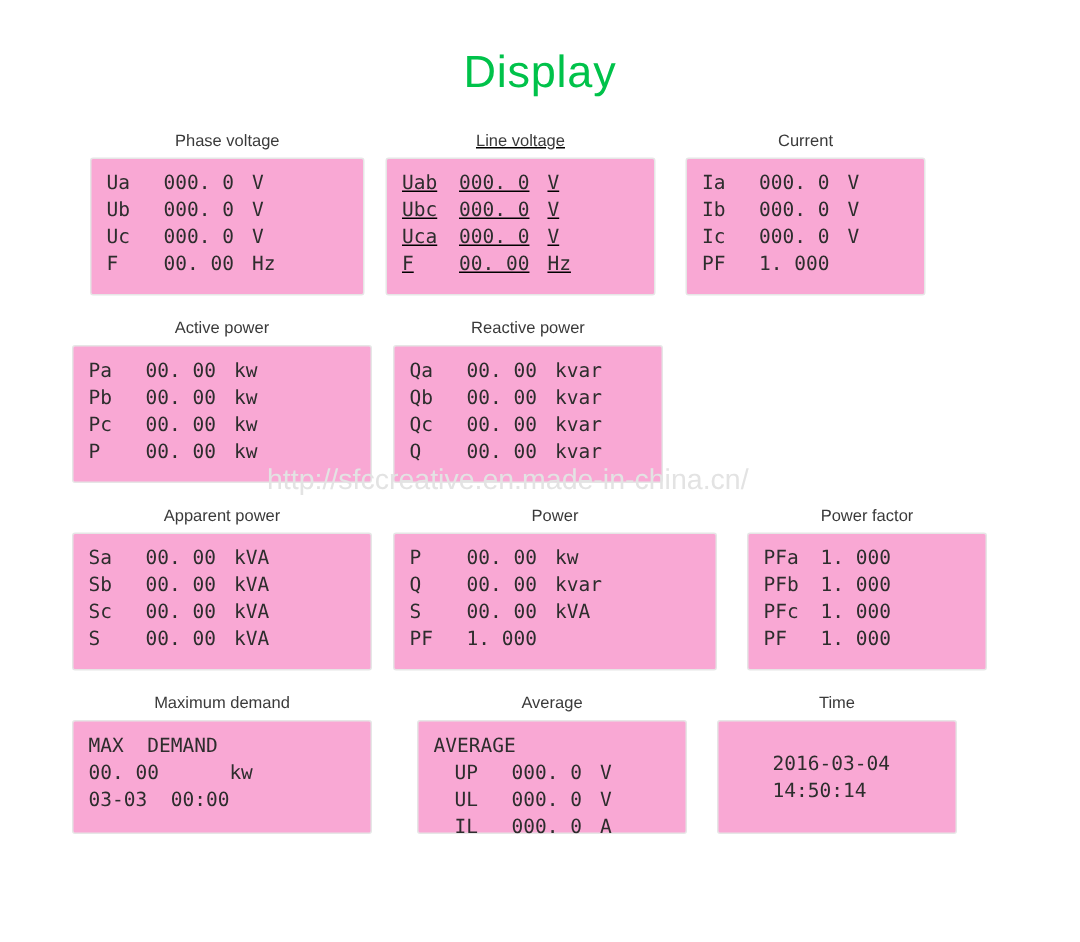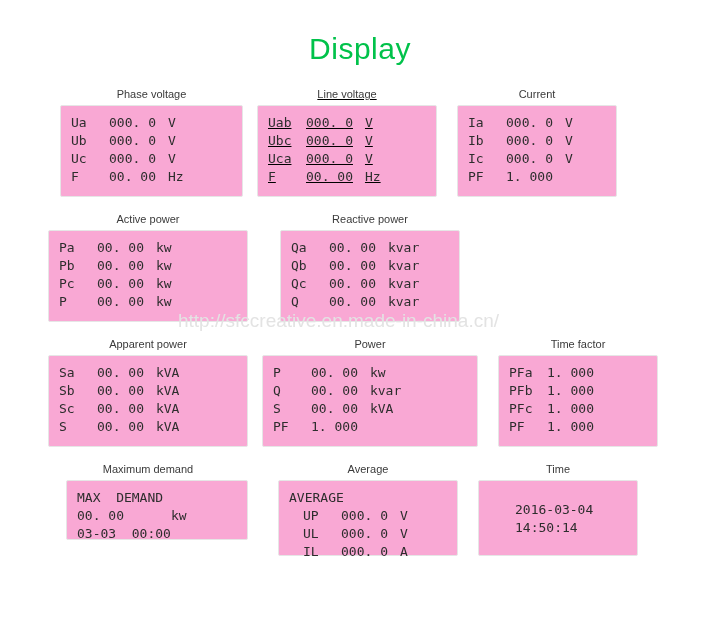--- a/index.html
+++ b/index.html
@@ -211,21 +211,21 @@
           </div>
           <div class="lrow">
             <span class="c-label">P</span>
             <span class="c-val">00. 00</span>
             <span class="c-unit">kw</span>
           </div>
         </div>
       </div>
     </div>
 
-    <div class="cell" style="width:180px; margin-left:32px;">
+    <div class="cell" style="width:180px; margin-left:14px;">
       <div class="cap">Reactive power</div>
       <div class="panel" style="height:92px;">
         <div class="lines">
           <div class="lrow">
             <span class="c-label">Qa</span>
             <span class="c-val">00. 00</span>
             <span class="c-unit">kvar</span>
           </div>
           <div class="lrow">
             <span class="c-label">Qb</span>
@@ -300,21 +300,21 @@
           <div class="lrow">
             <span class="c-label">PF</span>
             <span class="c-val">1. 000</span>
             <span class="c-unit"></span>
           </div>
         </div>
       </div>
     </div>
 
     <div class="cell" style="width:160px; margin-left:20px;">
-      <div class="cap">Time factor</div>
+      <div class="cap">Power factor</div>
       <div class="panel" style="height:92px;">
         <div class="lines">
           <div class="lrow">
             <span class="c-label">PFa</span>
             <span class="c-val">1. 000</span>
             <span class="c-unit"></span>
           </div>
           <div class="lrow">
             <span class="c-label">PFb</span>
             <span class="c-val">1. 000</span>
@@ -333,21 +333,21 @@
         </div>
       </div>
     </div>
 
   </div>
 
   <div class="row">
 
     <div class="cell" style="width:200px; margin-left:8px;">
       <div class="cap">Maximum demand</div>
-      <div class="panel" style="height:60px;margin-left:18px;">
+      <div class="panel" style="height:76px;">
         <div class="wide-text">MAX  DEMAND</div>
         <div class="wide-text">00. 00      kw</div>
         <div class="wide-text">03-03  00:00</div>
       </div>
     </div>
 
     <div class="cell" style="width:180px; margin-left:30px;">
       <div class="cap">Average</div>
       <div class="panel" style="height:76px;">
         <div class="wide-text">AVERAGE</div>

